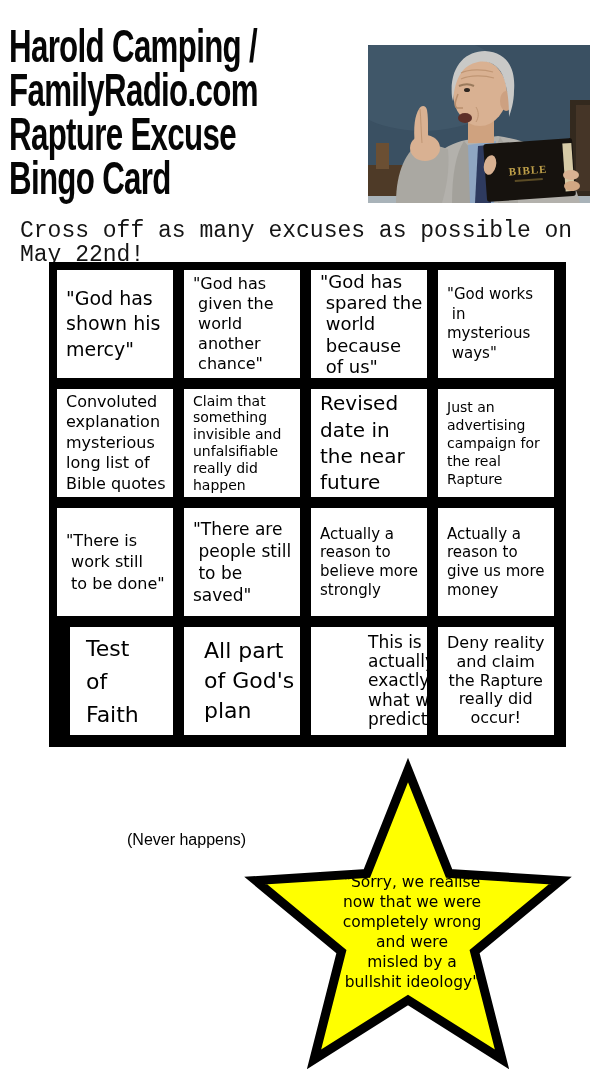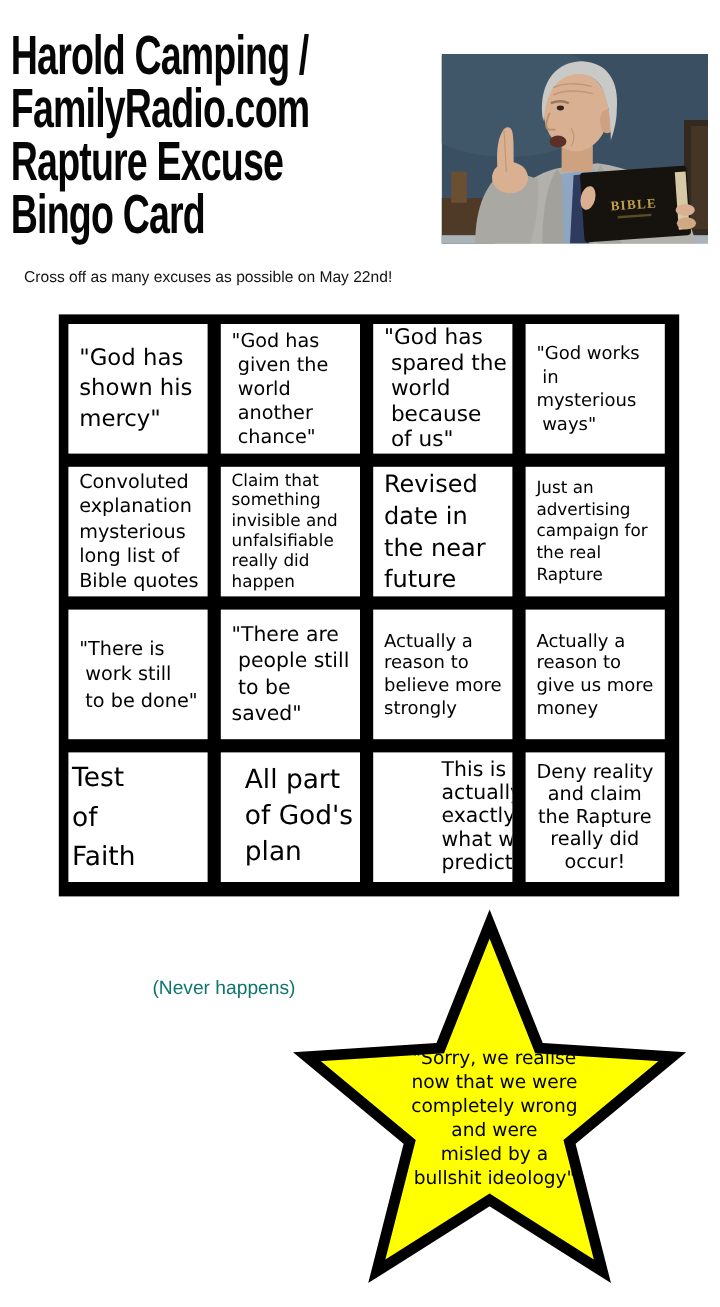--- a/index.html
+++ b/index.html
@@ -23,22 +23,22 @@
   
   .photo{ position:absolute; left:368px; top:45px; }
   .bible-label{
     font-family:"Liberation Serif", serif; font-weight:bold;
     font-size:11px; letter-spacing:1px;
   }
 
   
   .subtitle{
     position:absolute; left:20px; top:219px;
-    font-family:Liberation Sans, sans-serif;
-    font-size:13px; line-height:24px; color:#141414;
+    font-family:Liberation Mono, monospace;
+    font-size:23px; line-height:24px; color:#141414;
   }
 
   
   .grid{
     position:absolute; left:49px; top:262px;
     width:517px; height:485px; background:#000;
     display:grid;
     grid-template-columns:repeat(4,116px);
     grid-template-rows:repeat(4,108px);
     gap:11px; padding:8px 12px 12px 8px;
@@ -53,37 +53,37 @@
   .cell:nth-child(3)  .cell-text{ font-size:18px; line-height:1.18; }
   .cell:nth-child(4)  .cell-text{ font-size:15px; line-height:1.3; }
   .cell:nth-child(5)  .cell-text{ font-size:16px; line-height:1.28; }
   .cell:nth-child(6)  .cell-text{ font-size:14px; line-height:1.2; }
   .cell:nth-child(7)  .cell-text{ font-size:20px; line-height:1.32; }
   .cell:nth-child(8)  .cell-text{ font-size:14px; line-height:1.3; }
   .cell:nth-child(9)  .cell-text{ font-size:16px; line-height:1.35; }
   .cell:nth-child(10) .cell-text{ font-size:17px; line-height:1.3; }
   .cell:nth-child(11) .cell-text{ font-size:15px; line-height:1.25; }
   .cell:nth-child(12) .cell-text{ font-size:15px; line-height:1.25; }
-  .cell:nth-child(13){ padding-left:3px; }
+  .cell:nth-child(13){ padding-left:16px;margin-left:13px; }
   .cell:nth-child(13) .cell-text{ font-size:22px; line-height:1.5; }
   .cell:nth-child(14){ padding-left:20px; }
   .cell:nth-child(14) .cell-text{ font-size:22px; line-height:1.35; }
   .cell:nth-child(15) .cell-text{ font-size:17px; line-height:1.12;margin-left:48px; }
   .cell:nth-child(16) .cell-text{ font-size:16px; line-height:1.18;text-align:center; }
 
   
   .bonus{ position:absolute; left:127px; top:814px; }
   .bonus-headline{
     font-family:"Liberation Sans", sans-serif;
     font-size:34px; line-height:41px; white-space:pre-line; color:#000;
   }
   .bonus-note{
-    margin-top:1px;
+    margin-top:17px;
     font-family:"Liberation Sans", sans-serif;
-    font-size:16px; color:#0f766e;
+    font-size:16px; color:#000000;
   }
 
   
   .star{ position:absolute; left:238px; top:750px; }
   .star-poly{ stroke:#000000; stroke-width:9; stroke-linejoin:miter; }
   .star-quote{
     position:absolute; left:292px; top:872px; width:240px;
     text-align:center; white-space:pre-line;
     font-size:15.5px; line-height:20px; color:#000;
   }

